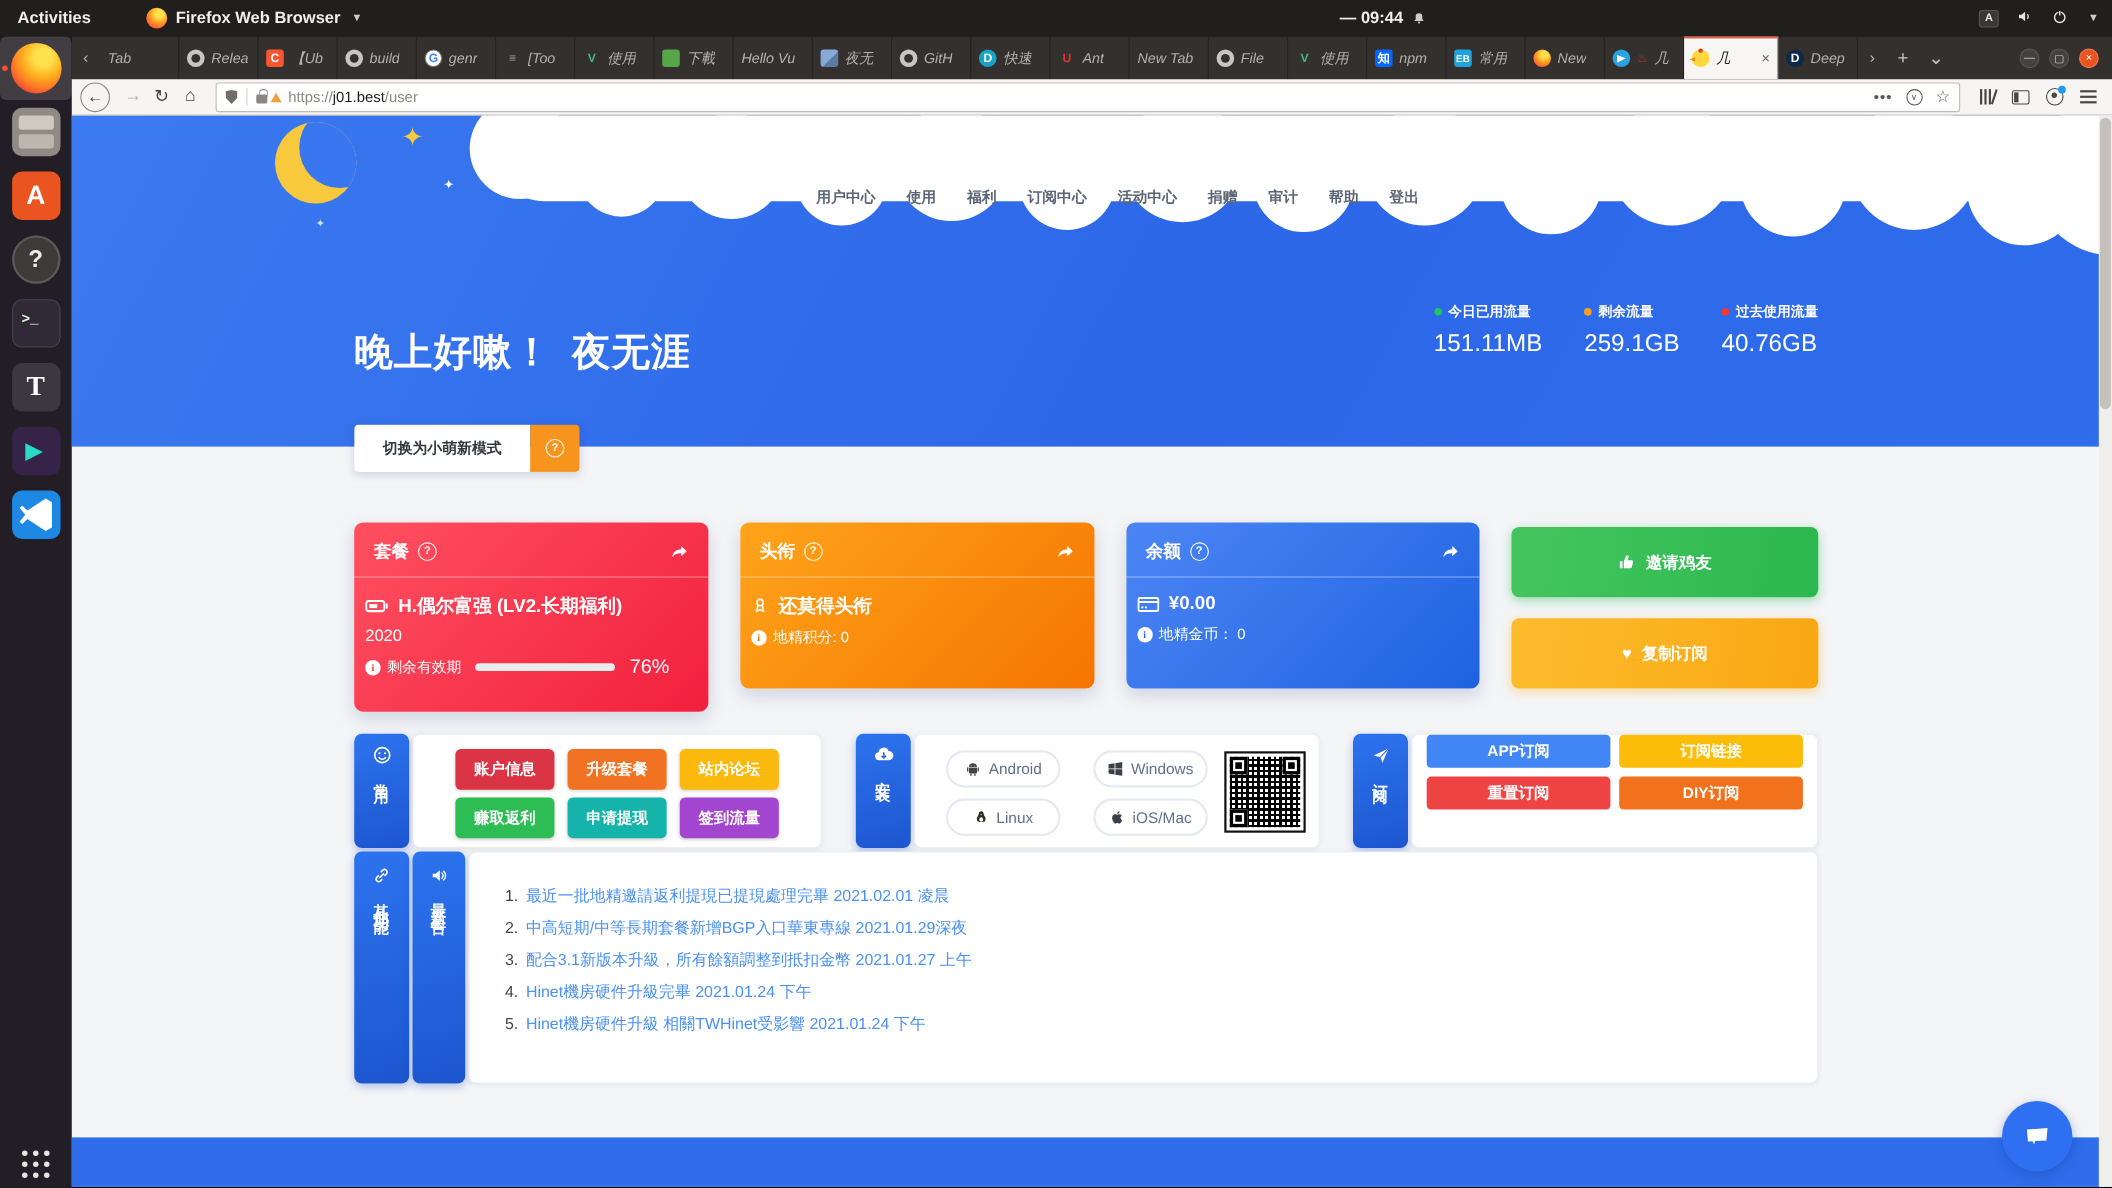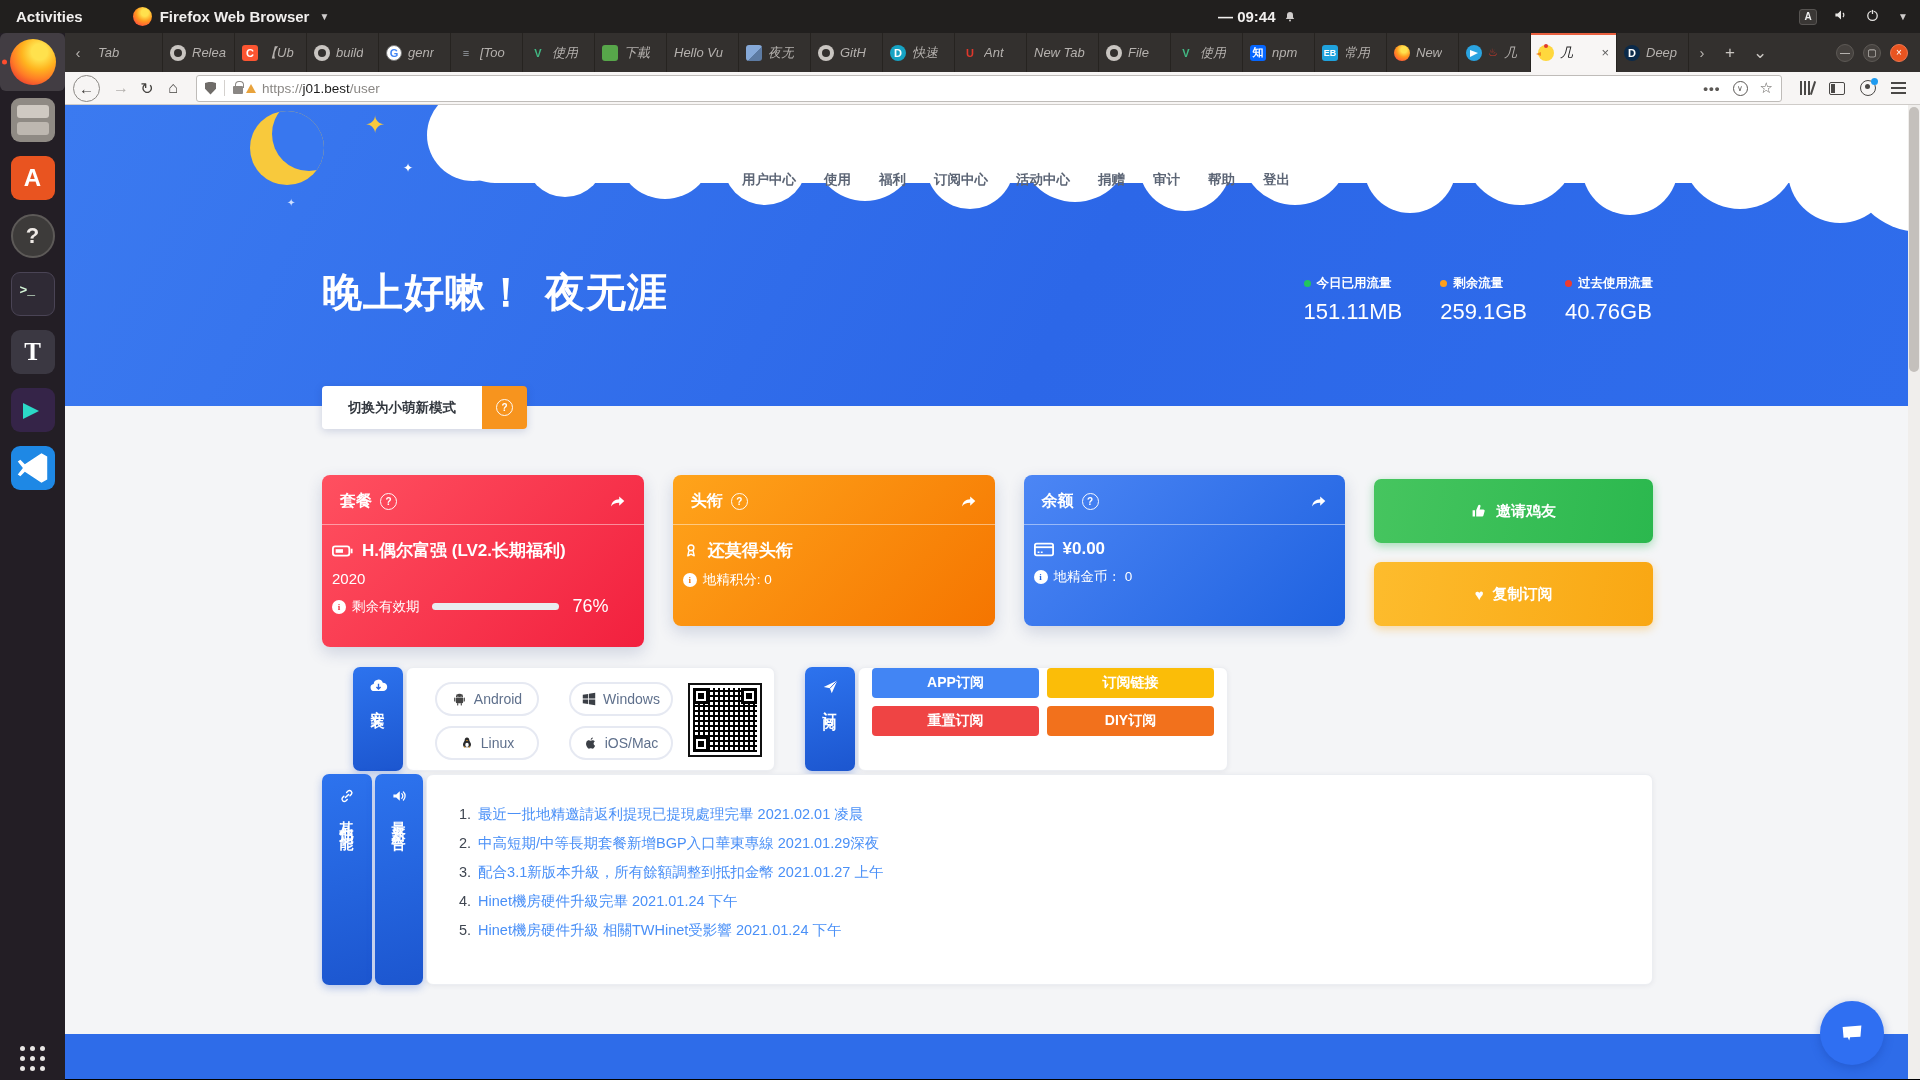--- a/index.html
+++ b/index.html
@@ -123,21 +123,21 @@
           background:linear-gradient(118deg,#3b7af0 0%, #2c67e8 55%, #2f6dec 100%); }
   .cloudband { position:absolute; left:385px; top:0; width:1470px; height:78px; background:#fff; border-bottom-left-radius:45px; }
   .cl { position:absolute; border-radius:50%; background:#fff; }
   .moon { position:absolute; left:185px; top:6px; width:74px; height:74px; border-radius:50%; background:#f8c93c; overflow:hidden; }
   .moon::before { content:""; position:absolute; left:22px; top:-14px; width:74px; height:74px; border-radius:50%; background:#3877ef; }
   .sparkle { position:absolute; color:#f8c93c; }
 
   .hero-nav { position:absolute; top:66px; right:630px; display:flex; gap:28px; font-size:13.5px; font-weight:bold; color:#5c6575; }
   .hero-nav span { cursor:pointer; }
 
-  .greeting { position:absolute; left:257px; top:160px; color:#fff; font-size:40px; font-weight:bold; letter-spacing:1px; }
+  .greeting { position:absolute; left:257px; top:192px; color:#fff; font-size:35px; font-weight:bold; letter-spacing:1px; }
   .greeting .uname { margin-left:18px; }
 
   .stats { position:absolute; top:170px; right:267px; display:flex; gap:38px; color:#fff; }
   .stat .srow { display:flex; align-items:center; gap:6px; font-size:12.5px; font-weight:bold; }
   .stat .sdot { width:7px; height:7px; border-radius:50%; }
   .stat .sval { font-size:22px; margin-top:7px; }
 
   .mode-toggle { position:absolute; left:257px; top:281px; height:43px; display:flex; z-index:5;
                  box-shadow:0 2px 8px rgba(30,50,120,0.18); border-radius:4px; overflow:hidden; cursor:pointer; }
   .mt-label { background:#fff; color:#33383f; font-size:13.5px; font-weight:bold; display:flex; align-items:center; padding:0 26px; }
@@ -598,20 +598,41 @@
           <span>邀请鸡友</span>
         </div>
         <div class="bigbtn btn-copy">
           <span class="heart">♥</span>
           <span>复制订阅</span>
         </div>
       </div>
     </div>
 
     <div class="row panels-row">
+      <div class="panel p1">
+        <div class="vtab">
+          <svg viewBox="0 0 20 20" width="17" height="17">
+              <circle cx="10" cy="10" r="8" fill="none" stroke="#fff" stroke-width="1.8"></circle>
+              <circle cx="7" cy="8" r="1.2" fill="#fff"></circle>
+              <circle cx="13" cy="8" r="1.2" fill="#fff"></circle>
+              <path d="M6.5 12.5c1 1.3 2.2 2 3.5 2s2.5-.7 3.5-2" stroke="#fff" stroke-width="1.6" fill="none" stroke-linecap="round"></path>
+            </svg>
+          <span class="vtext">常用</span>
+        </div>
+        <div class="pcard">
+            <div class="qgrid" id="quickGrid">
+              <div class="qbtn" style="background: rgb(219, 52, 69);">账户信息</div>
+              <div class="qbtn" style="background: rgb(240, 114, 34);">升级套餐</div>
+              <div class="qbtn" style="background: rgb(251, 184, 13);">站内论坛</div>
+              <div class="qbtn" style="background: rgb(46, 189, 84);">赚取返利</div>
+              <div class="qbtn" style="background: rgb(22, 179, 171);">申请提现</div>
+              <div class="qbtn" style="background: rgb(163, 70, 207);">签到流量</div>
+            </div>
+          </div>
+      </div>
 
       <div class="panel p2">
         <div class="vtab">
           <svg viewBox="0 0 22 17" width="19" height="15">
               <path d="M6 15a4.2 4.2 0 0 1-.6-8.36A5.5 5.5 0 0 1 16 5.2 4.4 4.4 0 0 1 16.3 15z" fill="#fff"></path>
               <path d="M11 6.5v6M8.6 10.2L11 12.6l2.4-2.4" stroke="#2a66e0" stroke-width="1.6" fill="none"></path>
             </svg>
           <span class="vtext">安装</span>
         </div>
         <div class="pcard">

